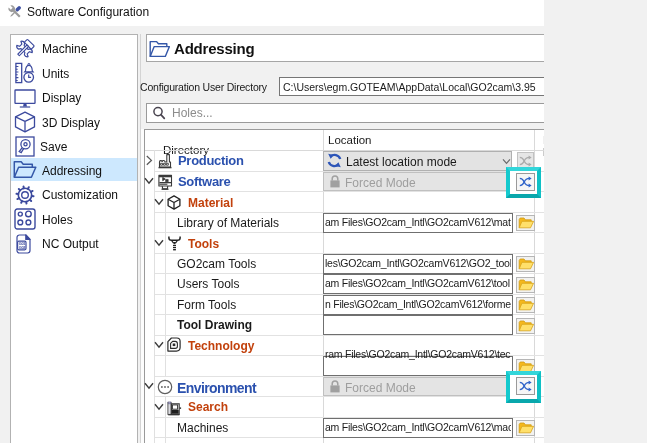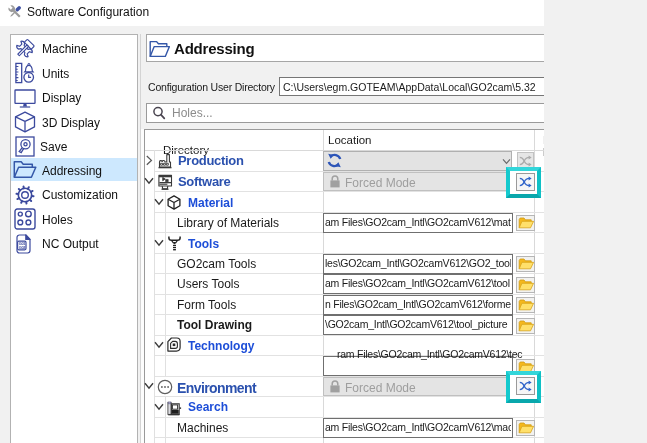--- a/index.html
+++ b/index.html
@@ -3,21 +3,21 @@
 <meta charset="utf-8">
 <style>
   html,body{margin:0;padding:0;}
   body{width:647px;height:443px;overflow:hidden;background:#f1f1f1;
        font-family:"Liberation Sans",sans-serif;}
   .abs{position:absolute;}
   svg{display:block;}
   #stage{position:relative;width:544px;height:443px;overflow:hidden;}
   .sbtxt{font-size:12px;color:#111;}
   .lvl1{font-weight:bold;font-size:13px;letter-spacing:-0.3px;color:#2b51ae;}
-  .lvl2{font-weight:bold;font-size:12px;color:#1d4ed8;}
+  .lvl2{font-weight:bold;font-size:12px;color:#c2410c;}
   .leaf{font-size:12px;color:#1a1a1a;}
   .hdr{font-size:11.5px;color:#1a1a1a;}
   .pathtxt{font-size:10.5px;letter-spacing:-0.25px;color:#1a1a1a;white-space:nowrap;overflow:hidden;}
   .vline{position:absolute;width:1px;background:#e0e0e0;}
   .hline{position:absolute;height:1px;background:#e2e2e2;}
 </style>
 </head>
 <body>
 <div id="stage">
 
@@ -166,23 +166,23 @@
   <div class="abs" style="left:149px;top:40px;width:21px;height:18px;">
     <svg width="21" height="18" viewBox="0 0 21 18">
       <g fill="none" stroke="#3457a8" stroke-width="1.4" stroke-linejoin="round">
         <path d="M1.2 16.4 V1.6 H7.6 L9.4 3.8 H17.8 V6.6"></path>
         <path d="M1.2 16.4 L5.2 6.6 H20.4 L16.3 16.4 Z"></path>
       </g>
     </svg>
   </div>
   <div class="abs" style="left:174px;top:40px;font-size:15px;font-weight:bold;letter-spacing:-0.2px;color:#111;">Addressing</div>
 
-  <div class="abs" style="left:148px;top:81px;font-size:10.5px;letter-spacing:-0.2px;color:#1a1a1a;">Configuration User Directory</div>
+  <div class="abs" style="left:140px;top:81px;font-size:10.5px;letter-spacing:-0.2px;color:#1a1a1a;">Configuration User Directory</div>
   <div class="abs" style="left:279px;top:77px;width:368px;height:19px;background:#fff;border:1px solid #767676;border-right:none;box-sizing:border-box;"></div>
-  <div class="abs" style="left:283px;top:81px;font-size:10.5px;color:#1a1a1a;white-space:nowrap;">C:\Users\egm.GOTEAM\AppData\Local\GO2cam\5.32</div>
+  <div class="abs" style="left:283px;top:81px;font-size:10.5px;color:#1a1a1a;white-space:nowrap;">C:\Users\egm.GOTEAM\AppData\Local\GO2cam\3.95</div>
 
   <div class="abs" style="left:146px;top:103px;width:472px;height:20px;background:#fff;border:1px solid #9a9a9a;box-sizing:border-box;"></div>
   <div class="abs" style="left:152px;top:106px;width:14px;height:14px;">
     <svg width="14" height="14" viewBox="0 0 14 14">
       <circle cx="6" cy="5.6" r="4.1" fill="none" stroke="#4a4550" stroke-width="1.5"></circle>
       <path d="M8.9 8.7 L12.3 12.3" stroke="#4a4550" stroke-width="1.7" stroke-linecap="round"></path>
     </svg>
   </div>
   <div class="abs" style="left:172px;top:106px;font-size:12px;color:#8c8c8c;">Holes...</div>
   <div class="abs" style="left:624px;top:103px;width:23px;height:20px;background:#eaeae8;border:1px solid #b4b4b4;border-right:none;box-sizing:border-box;"></div>
@@ -364,20 +364,21 @@
   <div class="abs" style="left:327px;top:153px;width:15px;height:15px;">
     <svg width="15" height="15" viewBox="0 0 15 15">
       <g fill="none" stroke="#2d55b8" stroke-width="2.4">
         <path d="M13.2 6.0 A5.8 5.8 0 0 0 3.5 3.7"></path>
         <path d="M1.8 9.0 A5.8 5.8 0 0 0 11.5 11.3"></path>
       </g>
       <path d="M1.2 0.8 L3.6 5.8 6.8 2.0 Z" fill="#2d55b8"></path>
       <path d="M13.8 14.2 L11.4 9.2 8.2 13.0 Z" fill="#2d55b8"></path>
     </svg>
   </div>
+  <div class="abs" style="left:346px;top:155px;font-size:12px;color:#1a1a1a;">Latest location mode</div>
   <div class="abs" style="left:502px;top:158px;width:9px;height:7px;">
     <svg width="9" height="7" viewBox="0 0 9 7">
         <path d="M1 1.3 L4.5 5.3 L8 1.3" fill="none" stroke="#6a6a6a" stroke-width="1.2"></path>
       </svg>
   </div>
 
   <div class="abs" style="left:517px;top:152px;width:17px;height:18px;background:#e6e6e6;border:1px solid #c2c2c2;box-sizing:border-box;"></div>
   <div class="abs" style="left:519px;top:155px;width:13px;height:12px;">
     <svg width="13" height="12" viewBox="0 0 13 12">
       <g fill="none" stroke="#ababab" stroke-width="1.4">
@@ -452,31 +453,30 @@
   <div class="abs pathtxt" style="left:325px;top:298px;width:186px;">n Files\GO2cam_Intl\GO2camV612\forme</div>
   <div class="abs" style="left:516px;top:297px;width:19px;height:16px;background:#f2f2f0;border:1px solid #b6b6b6;box-sizing:border-box;"></div>
   <div class="abs" style="left:518px;top:299px;width:16px;height:12px;">
     <svg width="16" height="12" viewBox="0 0 16 12">
       <path d="M1.2 10.8 V2.4 L2.2 1.0 H6.0 L7.4 2.8 H13.2 V4.4 L14.6 4.6 L13.6 6" fill="#f5b81d" stroke="#cf9a12" stroke-width="0.8"></path>
       <path d="M1.2 10.8 L3.9 4.3 H15.6 L12.5 10.8 Z" fill="#ffe06a" stroke="#d8a31a" stroke-width="0.8"></path>
     </svg>
   </div>
 
   <div class="abs" style="left:323px;top:315px;width:190px;height:20px;background:#fff;border:1px solid #6f6f6f;box-sizing:border-box;"></div>
-  <div class="abs pathtxt" style="left:325px;top:318px;width:186px;">\GO2cam_Intl\GO2camV612\tool_picture</div>
   <div class="abs" style="left:516px;top:318px;width:19px;height:16px;background:#f2f2f0;border:1px solid #b6b6b6;box-sizing:border-box;"></div>
   <div class="abs" style="left:518px;top:320px;width:16px;height:12px;">
     <svg width="16" height="12" viewBox="0 0 16 12">
       <path d="M1.2 10.8 V2.4 L2.2 1.0 H6.0 L7.4 2.8 H13.2 V4.4 L14.6 4.6 L13.6 6" fill="#f5b81d" stroke="#cf9a12" stroke-width="0.8"></path>
       <path d="M1.2 10.8 L3.9 4.3 H15.6 L12.5 10.8 Z" fill="#ffe06a" stroke="#d8a31a" stroke-width="0.8"></path>
     </svg>
   </div>
 
   <div class="abs" style="left:323px;top:356px;width:190px;height:20px;background:#fff;border:1px solid #6f6f6f;box-sizing:border-box;"></div>
-  <div class="abs pathtxt" style="left:325px;top:348px;width:186px;margin-left:12px;">ram Files\GO2cam_Intl\GO2camV612\tec</div>
+  <div class="abs pathtxt" style="left:325px;top:348px;width:186px;">ram Files\GO2cam_Intl\GO2camV612\tec</div>
   <div class="abs" style="left:516px;top:359px;width:19px;height:16px;background:#f2f2f0;border:1px solid #b6b6b6;box-sizing:border-box;"></div>
   <div class="abs" style="left:518px;top:361px;width:16px;height:12px;">
     <svg width="16" height="12" viewBox="0 0 16 12">
       <path d="M1.2 10.8 V2.4 L2.2 1.0 H6.0 L7.4 2.8 H13.2 V4.4 L14.6 4.6 L13.6 6" fill="#f5b81d" stroke="#cf9a12" stroke-width="0.8"></path>
       <path d="M1.2 10.8 L3.9 4.3 H15.6 L12.5 10.8 Z" fill="#ffe06a" stroke="#d8a31a" stroke-width="0.8"></path>
     </svg>
   </div>
 
   <div class="abs" style="left:323px;top:377px;width:189px;height:19px;background:#e4e4e4;border:1px solid #c0c0c0;box-sizing:border-box;"></div>
   <div class="abs" style="left:329px;top:380px;width:12px;height:13px;">

